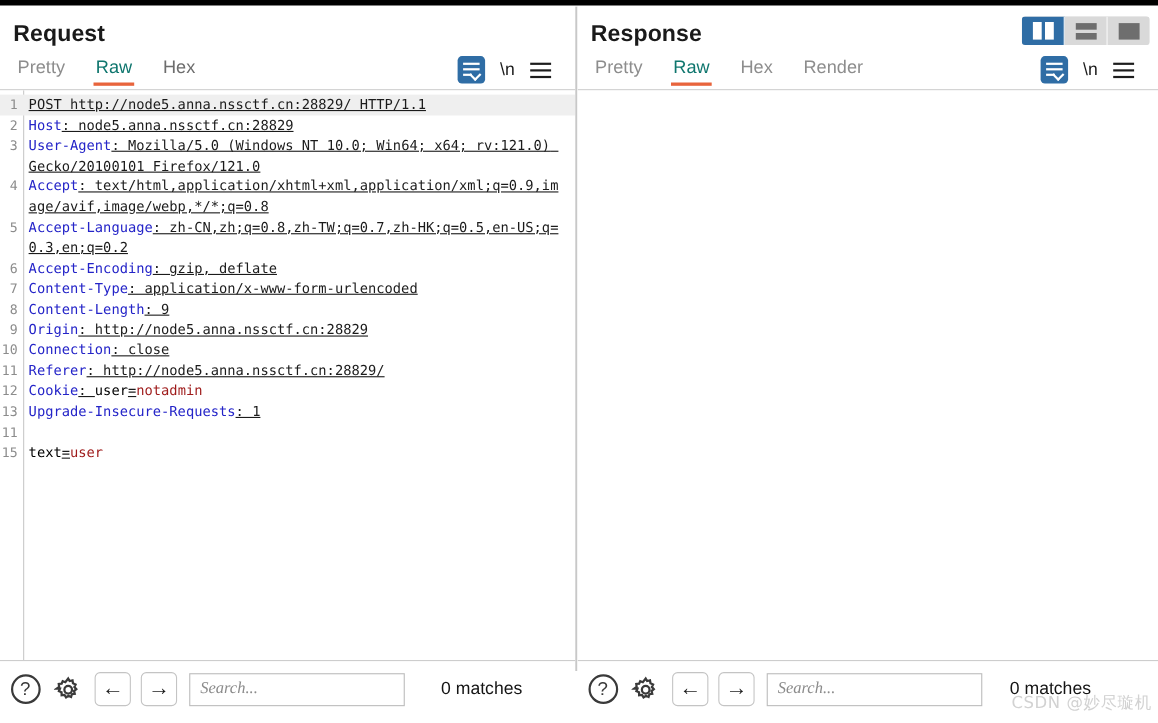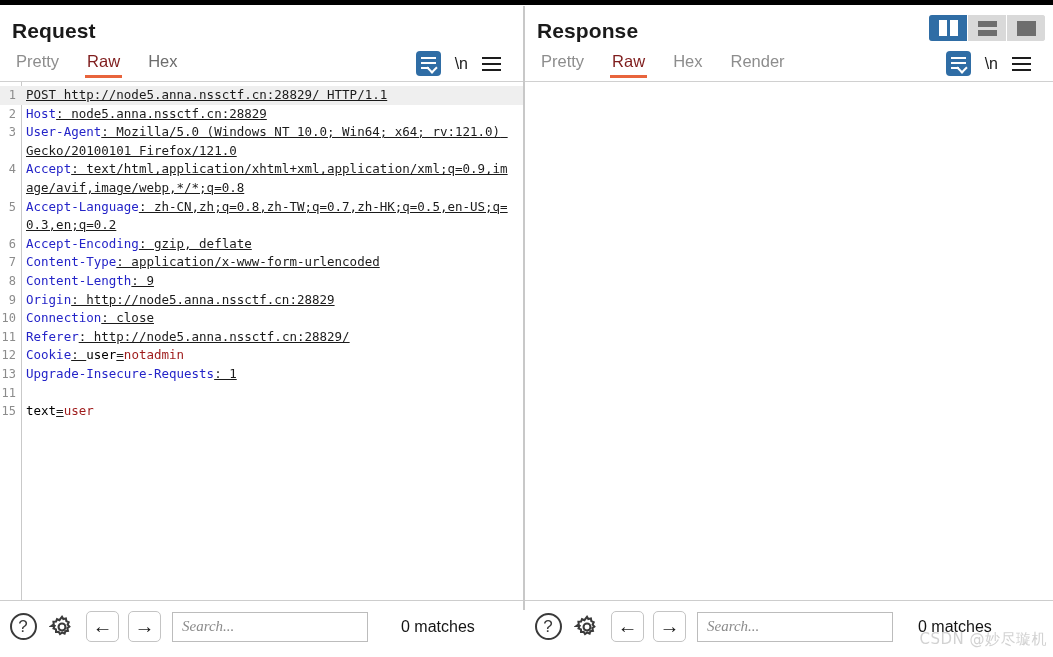--- a/index.html
+++ b/index.html
@@ -91,21 +91,21 @@
     font-size: 16.5px;
     line-height: 20px;
     padding: 0 2px 7px 2px;
     color: #9a9a9a;
     cursor: pointer;
     white-space: nowrap;
   }
   .tab.dim   { color: #8d8d8d; }
   .tab.muted { color: #6d6d6d; }
   .tab.active {
-    color: #7f1d1d;
+    color: #0f766e;
     font-weight: normal;
   }
   .tab.active::after {
     content: "";
     position: absolute;
     left: 0; right: 0; bottom: 0;
     height: 2.5px;
     background: #e8643c;
   }
 

